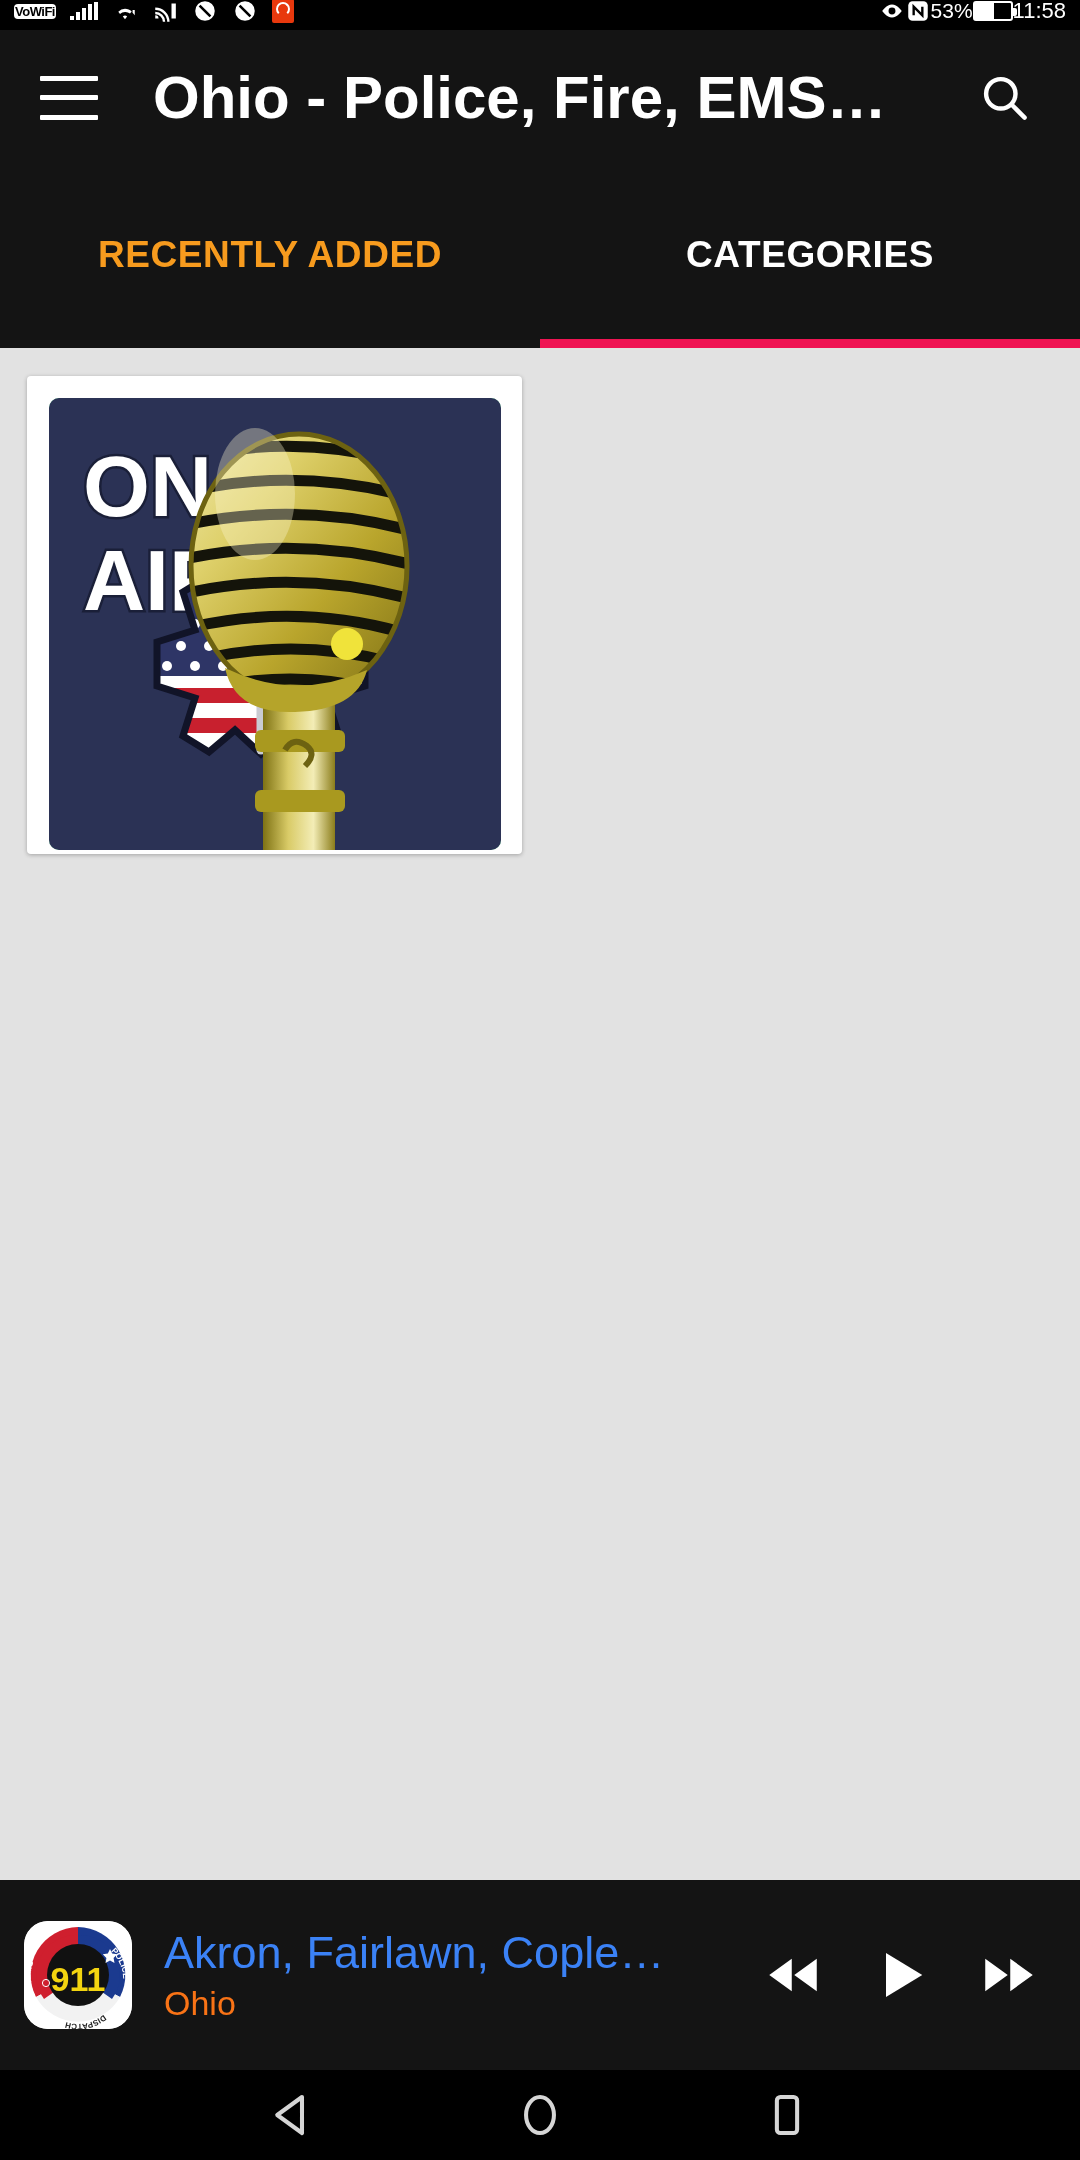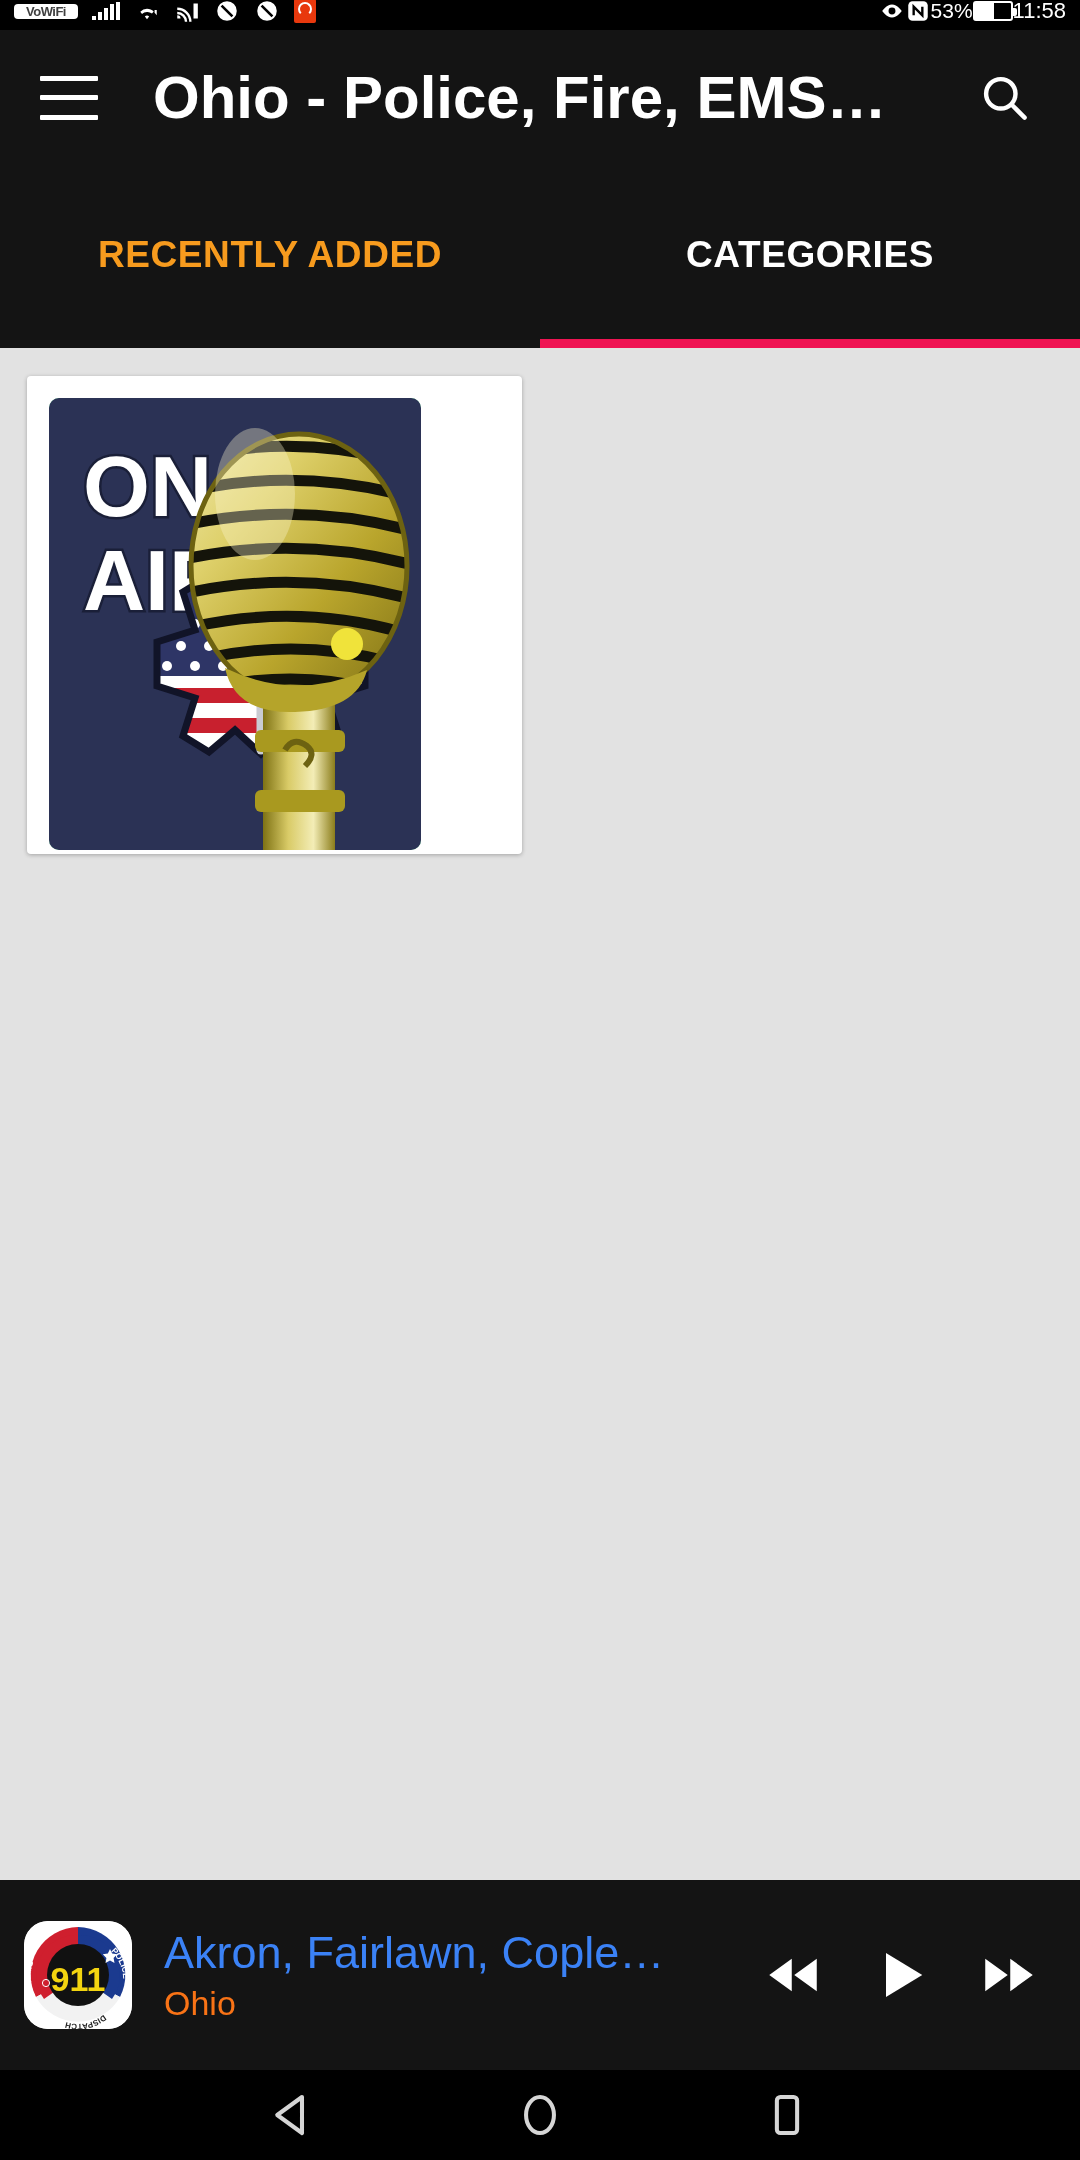--- a/index.html
+++ b/index.html
@@ -14,22 +14,22 @@
   
   .statusbar{
     position:absolute; left:0; top:0; width:1080px; height:30px;
     background:#000; color:#fff;
     display:flex; align-items:center; justify-content:space-between;
     padding:0 14px; overflow:hidden;
   }
   .sb-left{ display:flex; align-items:center; gap:14px; height:30px; }
   .sb-right{ display:flex; align-items:center; height:30px; }
   .vowifi{
-    background:#fff; color:#404040; font-size:13px; font-weight:bold;
-    border-radius:4px; padding:1px 12px; letter-spacing:-0.5px;
+    background:#fff; color:#000000; font-size:13px; font-weight:bold;
+    border-radius:4px; padding:1px 1px; letter-spacing:-0.5px;
     line-height:1; margin-top:-8px;
   }
   .sig{ display:flex; align-items:flex-end; gap:2px; height:18px; margin-top:-8px; }
   .sig i{ display:block; width:4px; background:#fff; }
   .sig i:nth-child(1){ height:4px; }
   .sig i:nth-child(2){ height:8px; }
   .sig i:nth-child(3){ height:12px; }
   .sig i:nth-child(4){ height:16px; }
   .sig i:nth-child(5){ height:18px; }
   .ico{ width:26px; height:26px; margin-top:-8px; display:block; }
@@ -90,21 +90,21 @@
     position:absolute; left:0; top:348px; width:1080px; height:1532px;
     background:#e2e2e2;
   }
   .card{
     position:absolute; left:27px; top:28px; width:495px; height:478px;
     background:#fff; border-radius:4px;
     box-shadow:0 1px 4px rgba(0,0,0,0.28);
     overflow:hidden;
   }
   .card-art{
-    position:absolute; left:22px; top:22px; width:372px; height:452px;
+    position:absolute; left:22px; top:22px; width:452px; height:452px;
     border-radius:10px; overflow:hidden; background:#86efac;
   }
   .card-text{
     position:absolute; left:0; top:452px; width:100%;
     padding:26px 26px 0 26px;
   }
 
   
   .player{
     position:absolute; left:0; top:1880px; width:1080px; height:190px;

